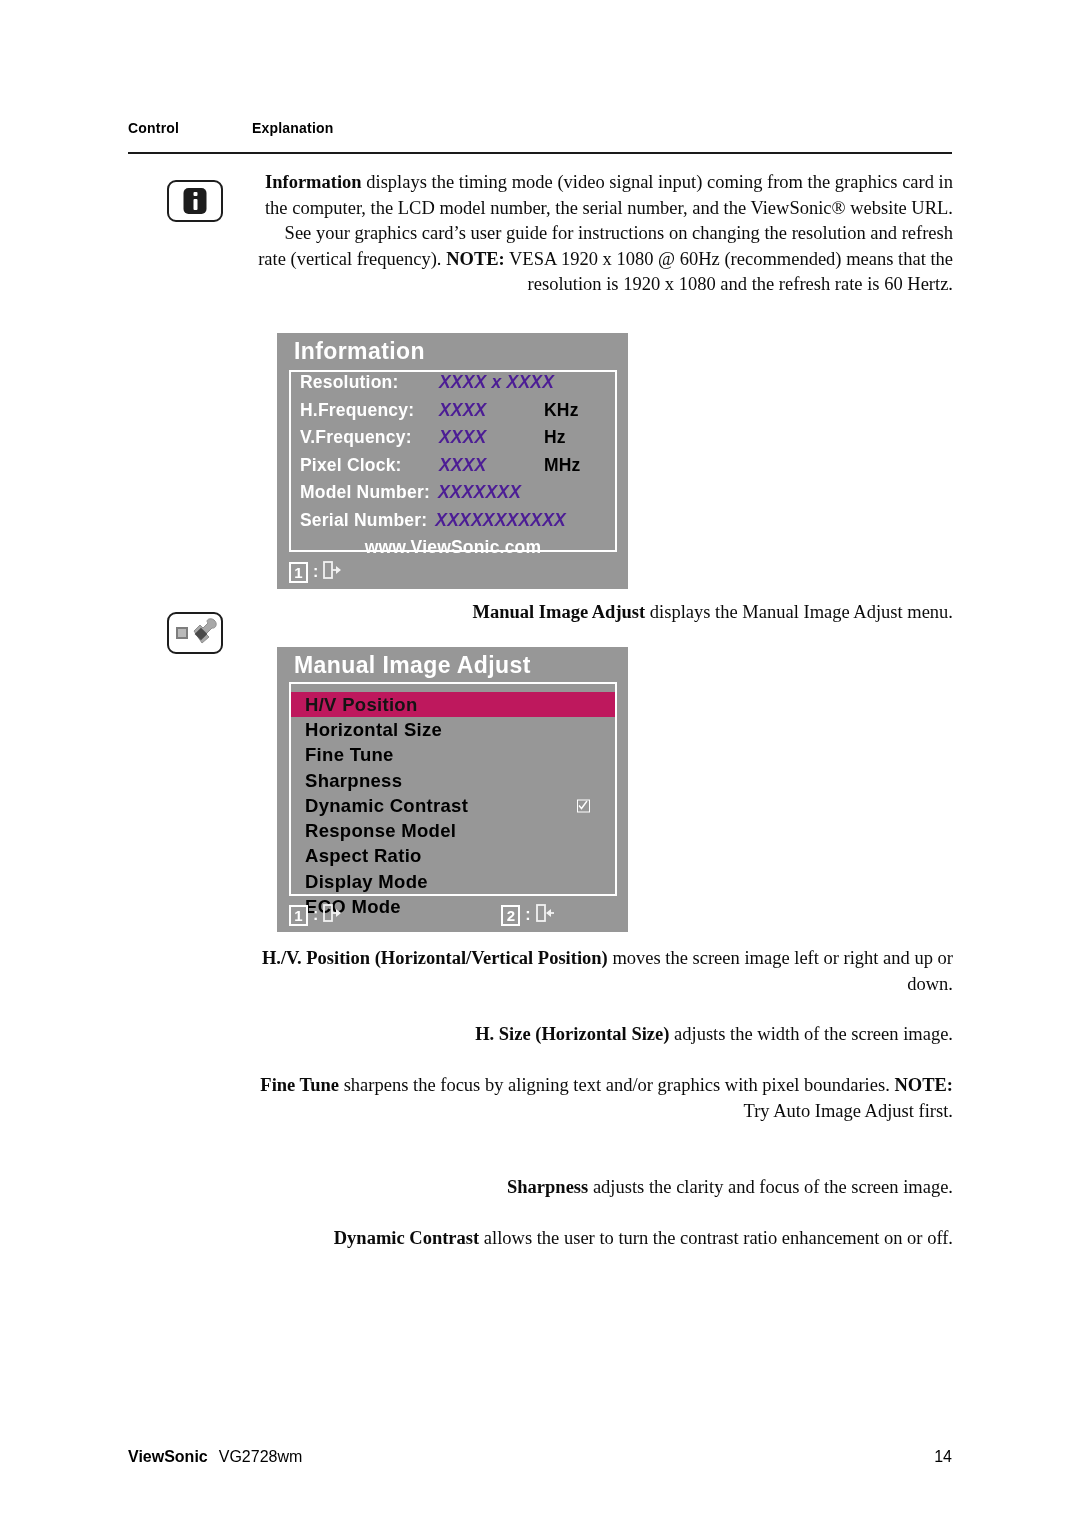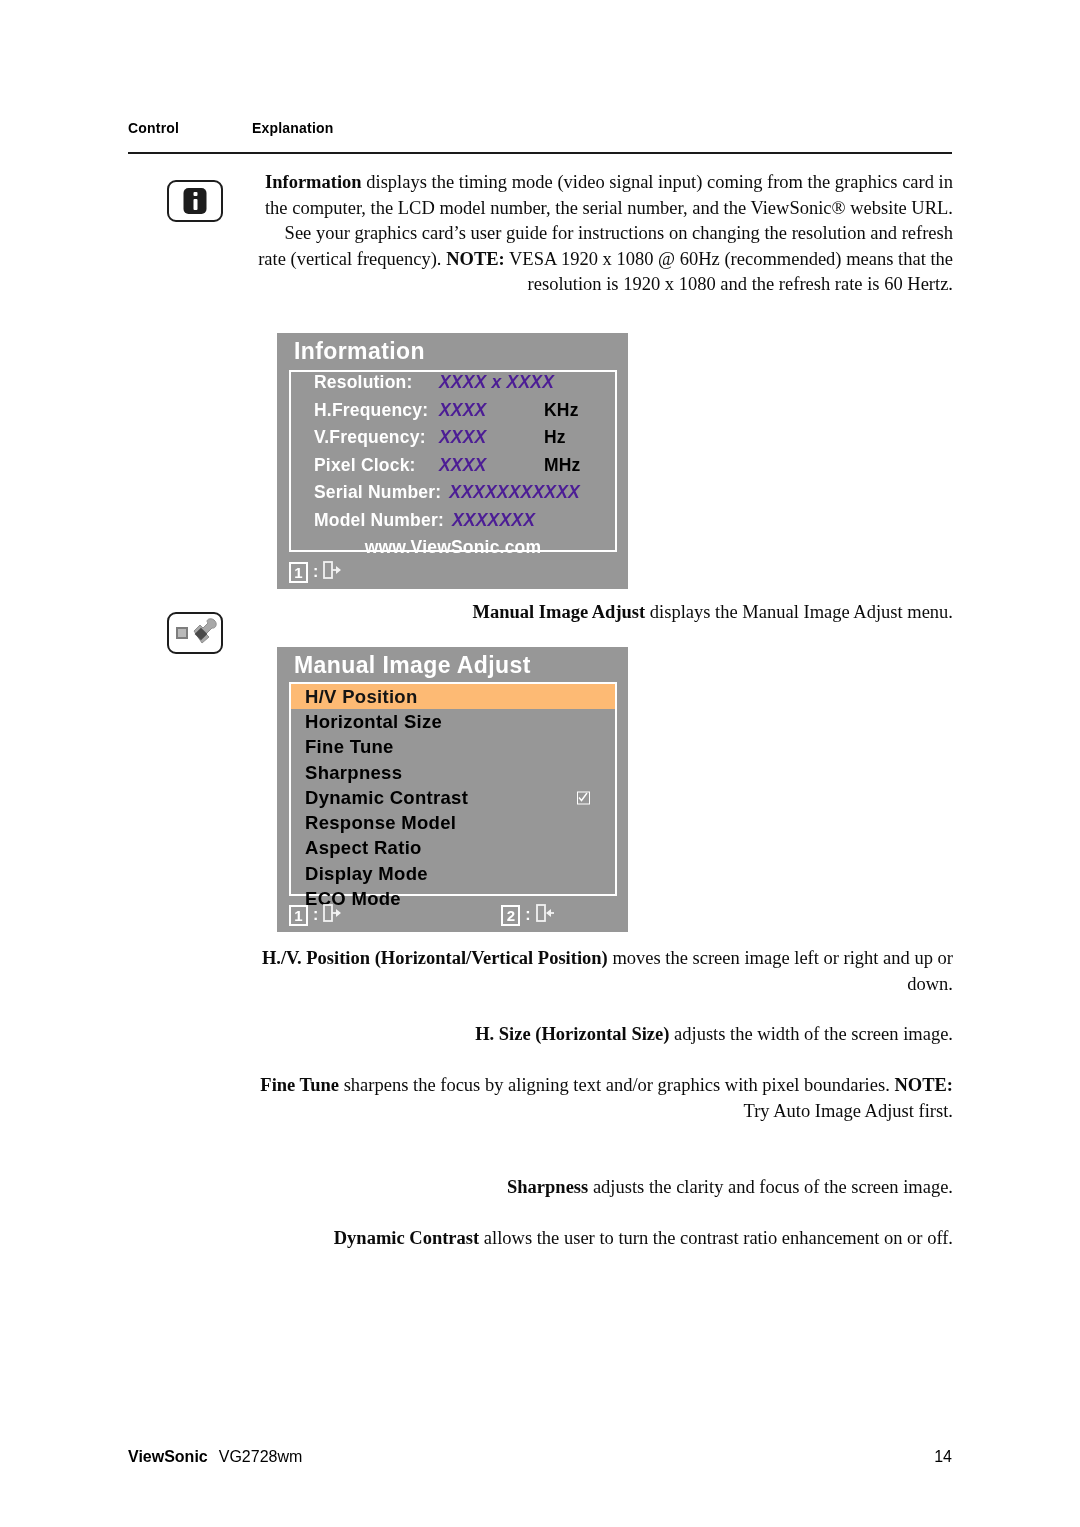--- a/index.html
+++ b/index.html
@@ -162,21 +162,21 @@
     box-sizing: border-box;
   }
   #osd-information .osd-frame { top: 37px; bottom: 37px; }
   #osd-manual-image-adjust .osd-frame { top: 35px; bottom: 36px; }
 
   
   .info-row {
     display: flex;
     align-items: baseline;
     height: 27.5px;
-    padding-left: 23px;
+    padding-left: 9px;
     color: #ffffff;
     font-weight: bold;
     font-size: 17.5px;
     letter-spacing: .2px;
   }
   .info-row .lbl { flex: 0 0 auto; }
   .info-row .val {
     position: absolute;
     left: 148px;
     color: #4c1d95;
@@ -202,22 +202,23 @@
     height: 25.3px;
     display: flex;
     align-items: center;
     padding-left: 14px;
     color: #000000;
     font-weight: bold;
     font-size: 18.5px;
     letter-spacing: .3px;
   }
   .mia-row.selected {
-    background: #fdba74;
+    background: #be185d;
     color: #141414;
+    margin-top: 8px;
   }
   .mia-check {
     position: absolute;
     right: 25px;
     top: 50%;
     transform: translateY(-50%);
     width: 13px;
     height: 13px;
     border: 1.6px solid #ffffff;
     box-sizing: border-box;
@@ -309,26 +310,26 @@
         <span class="lbl">V.Frequency:</span>
         <span class="val">XXXX</span>
         <span class="unit">Hz</span>
       </div>
       <div class="info-row">
         <span class="lbl">Pixel Clock:</span>
         <span class="val">XXXX</span>
         <span class="unit">MHz</span>
       </div>
       <div class="info-row inline">
+        <span class="lbl">Model Number:</span>
+        <span class="val">XXXXXXX</span>
+      </div>
+      <div class="info-row inline">
         <span class="lbl">Serial Number:</span>
         <span class="val">XXXXXXXXXXX</span>
-      </div>
-      <div class="info-row inline">
-        <span class="lbl">Model Number:</span>
-        <span class="val">XXXXXXX</span>
       </div>
       <div class="info-row wwwrow">
         <span class="lbl">www.ViewSonic.com</span>
       </div>
     </div>
     <div class="osd-bottom">
       <span class="hint">
         <span class="hint-num">1</span>
         <span class="hint-colon">:</span>
         <span>

